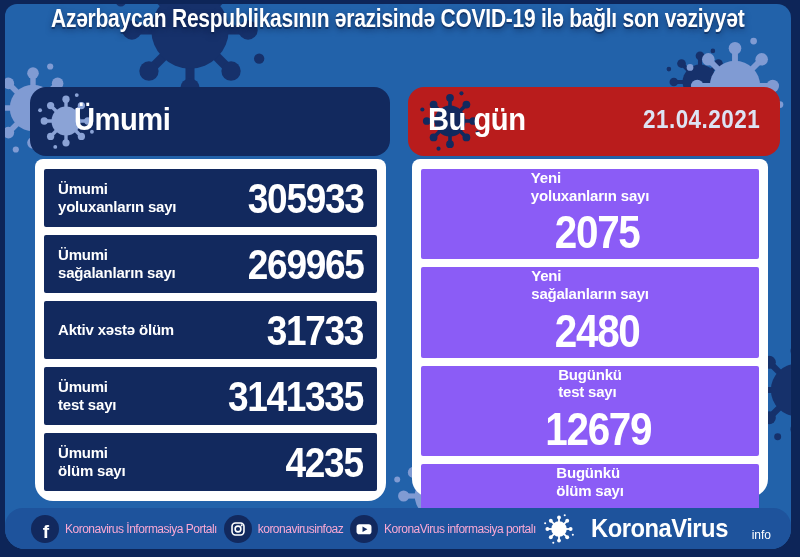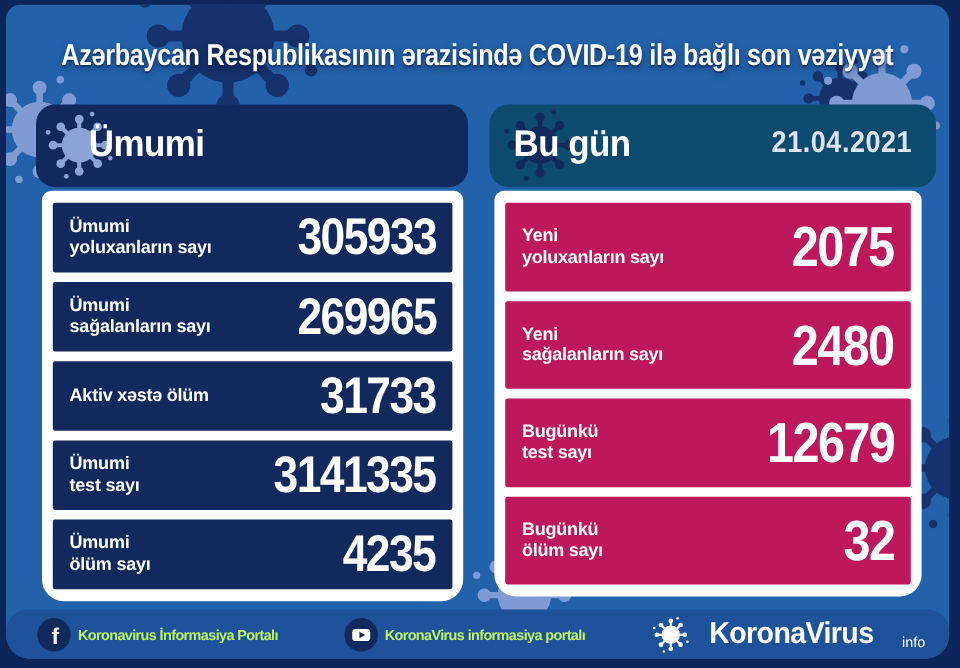--- a/index.html
+++ b/index.html
@@ -11,62 +11,62 @@
   .main-bg { position:absolute; left:5px; top:4px; right:9px; bottom:8px;
              background:#2262aa; border-radius:12px 14px 20px 20px; overflow:hidden; }
 
   
   .virus { position:absolute; }
   .v-navy { color:#16316b; }
   .v-light { color:#809bd3; }
   .z0 { z-index:0; } .z1 { z-index:1; }
 
   .banner { position:absolute; left:0; right:0; top:0; height:84px;
-            display:flex; align-items:center; justify-content:center; z-index:2; }
+            display:flex; justify-content:center; z-index:2; }
   .banner-title { color:#ffffff; font-weight:700; font-size:25px; white-space:nowrap;
                   letter-spacing:-0.3px; transform:scaleX(0.84);
                   text-shadow:0 2px 0 rgba(13,34,78,.55), 0 3px 7px rgba(10,25,60,.55); }
 
   .panel-header { position:absolute; top:83px; height:69px; border-radius:16px; z-index:2; }
   .panel-header .hdr-text { position:absolute; z-index:3; color:#fff; font-weight:700;
                             font-size:31px; letter-spacing:-0.5px; transform:scaleX(0.94);
                             transform-origin:left center; top:15px; }
   .hdr-virus { position:absolute; z-index:2; }
 
   .left-header  { left:25px;  width:360px; background:#12295e; }
-  .right-header { left:403px; width:372px; background:#0c4a6e; }
+  .right-header { left:403px; width:372px; background:#b91c1c; }
   .left-header .hdr-text  { left:44px; }
   .right-header .hdr-text { left:20px; }
   .hdr-date { position:absolute; right:20px; top:18px; z-index:3; color:#dde3f3;
               font-weight:700; font-size:25px; letter-spacing:0.5px;
               transform:scaleX(0.9); transform-origin:right center; }
 
   .white-panel { position:absolute; background:#ffffff; z-index:2;
                  border-radius:8px 8px 18px 18px; padding:10px 9px;
                  display:flex; flex-direction:column; gap:8px; }
   .left-panel  { left:30px;  top:155px; width:351px; height:342px; }
   .right-panel { left:407px; top:155px; width:356px; height:338px; }
 
   .stat-row { flex:1; border-radius:2px; display:flex; align-items:center;
               justify-content:space-between; padding:0 14px; }
   .left-panel  .stat-row { background:#12295e; }
-  .right-panel .stat-row { background:#be185d; }
+  .right-panel .stat-row { background:#8b5cf6;flex-direction:column; }
   .stat-label { color:#ffffff; font-weight:700; font-size:15px; line-height:1.18;
                 white-space:pre-line; letter-spacing:-0.2px; }
   .stat-value { color:#ffffff; font-weight:700; letter-spacing:-1.5px;
                 transform:scaleX(0.86); transform-origin:right center; }
   .left-panel  .stat-value { font-size:43px; }
   .right-panel .stat-value { font-size:47px; }
 
   .footer { position:absolute; left:0; right:0; bottom:0; height:41px;
             background:#1e539c; border-radius:18px 18px 14px 14px; z-index:3;
             display:flex; align-items:center; justify-content:space-between;
             padding:0 21px 0 26px; }
   .social { display:flex; align-items:center; gap:6px; white-space:nowrap; }
-  .social-label { color:#bef264; font-size:12px; letter-spacing:-0.5px;font-weight:bold; }
+  .social-label { color:#f9a8d4; font-size:12px; letter-spacing:-0.5px; }
   .icon-circle { width:28px; height:28px; border-radius:50%; background:#12295e;
                  display:flex; align-items:center; justify-content:center; flex:0 0 auto; }
   .fb-f { color:#ffffff; font-weight:700; font-size:19px; line-height:1;
           position:relative; top:3px; left:1px; }
   .brand { display:flex; align-items:center; gap:16px; white-space:nowrap; }
   .brand-text { color:#ffffff; font-weight:700; font-size:25px; letter-spacing:-0.5px;
                 transform:scaleX(0.95); transform-origin:left center; }
   .brand-sup { color:#ffffff; font-size:12px; font-weight:400; position:relative;
                top:-8px; left:1px; letter-spacing:0;margin-top:28px; }
 </style>
@@ -195,20 +195,30 @@
     <div class="footer">
       <div class="social">
         <div class="icon-circle">
           <span class="fb-f">f</span>
         </div>
         <span class="social-label">Koronavirus İnformasiya Portalı</span>
       </div>
       <div class="social">
         <div class="icon-circle">
           <svg width="30" height="30" viewBox="0 0 30 30">
+            <rect x="8.6" y="8.6" width="12.8" height="12.8" rx="3.6" fill="none" stroke="#ffffff" stroke-width="1.7"></rect>
+            <circle cx="15" cy="15" r="3.1" fill="none" stroke="#ffffff" stroke-width="1.7"></circle>
+            <circle cx="18.9" cy="11.1" r="1.1" fill="#ffffff"></circle>
+          </svg>
+        </div>
+        <span class="social-label">koronavirusinfoaz</span>
+      </div>
+      <div class="social">
+        <div class="icon-circle">
+          <svg width="30" height="30" viewBox="0 0 30 30">
             <rect x="7" y="9.8" width="16" height="10.8" rx="3" fill="#ffffff"></rect>
             <path d="M13.4 12.3 L18.6 15.2 L13.4 18.1 Z" fill="#12295e"></path>
           </svg>
         </div>
         <span class="social-label">KoronaVirus informasiya portalı</span>
       </div>
       <div class="brand">
         <svg class="brand-icon" style="color:#ffffff;" width="32" height="32" viewBox="-12 -12 124 124">
             <use href="#virus"></use>
           </svg>

